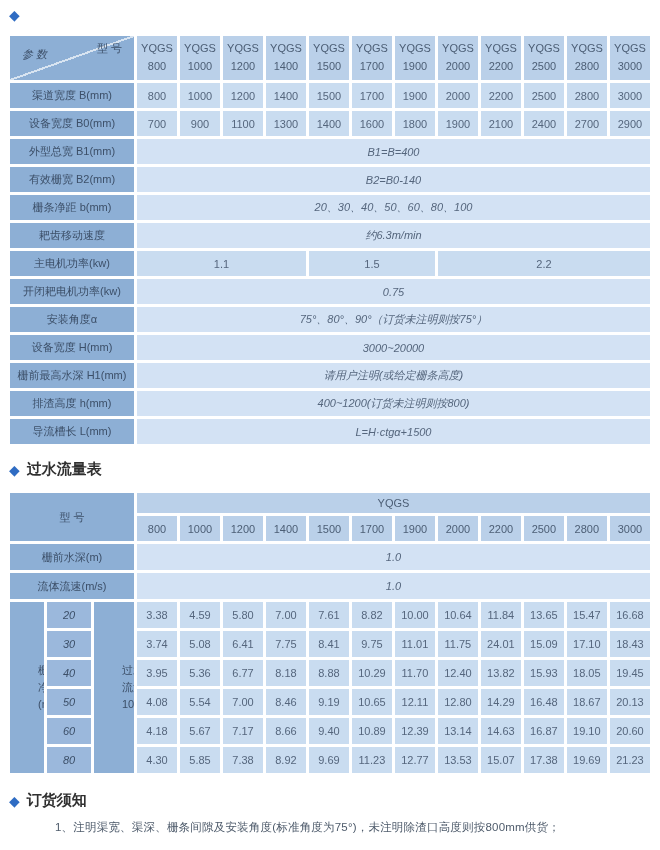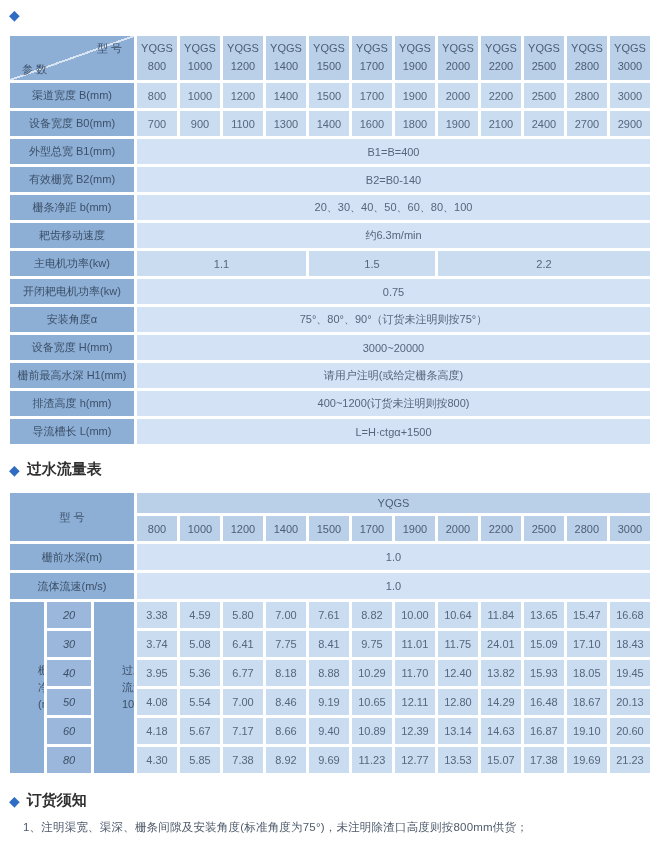--- a/index.html
+++ b/index.html
@@ -16,47 +16,47 @@
   .t2-title{margin:13px 0 11px 2px;}
   .t3-title{margin:15px 0 10px 2px;}
 
   table{border-collapse:separate;border-spacing:3px;table-layout:fixed;width:646px;}
   td{text-align:center;vertical-align:middle;font-size:11px;overflow:hidden;white-space:nowrap;}
 
   
   td.lab{background:#8dafd5;color:#3c4f68;margin-left:24px;}
   td.h{background:#bad0e9;color:#4c5e75;height:42px;line-height:1.6;}
   td.c{background:#c9dcf0;color:#55667d;height:23px;}
-  td.sp{background:#d3e2f4;color:#55667d;height:23px;}
+  td.sp{background:#d3e2f4;color:#55667d;height:23px;font-style:italic;}
   td.gap{background:#9bb8dc;color:#3c4f68;font-style:italic;}
 
   
   #t1 td.lab{height:23px;}
   #t1 .corner{
     position:relative;height:42px;background:#8dafd5;
     background-image:linear-gradient(to bottom right,
       rgba(255,255,255,0) calc(50% - 1px),
       #d8e4f1 calc(50% - 1px),
       #d8e4f1 calc(50% + 1px),
       rgba(255,255,255,0) calc(50% + 1px));
   }
   #t1 .corner .tr{position:absolute;top:5px;right:12px;color:#3c4f68;}
-  #t1 .corner .bl{position:absolute;bottom:3px;left:12px;color:#3c4f68;}
+  #t1 .corner .bl{position:absolute;bottom:18px;left:12px;color:#3c4f68;font-style:italic;}
 
   
   #t2 td.brand{background:#bad0e9;color:#4c5e75;height:18px;}
   #t2 td.h2{background:#bad0e9;color:#4c5e75;height:23px;}
   #t2 td.corner2{background:#8dafd5;color:#3c4f68;}
   #t2 td.c{height:24px;}
   #t2 td.lab{height:24px;}
   #t2 .ml div{line-height:1.55;padding-left:27px;}
 
   
   .notes{margin:0 0 0 16px;}
-  .note{font-size:11.5px;color:#4e5b6b;margin-bottom:14px;letter-spacing:.2px;}
+  .note{font-size:11.5px;color:#4e5b6b;margin-bottom:14px;letter-spacing:.2px;margin-left:32px;}
 </style>
 </head>
 <body>
 
 <div class="wrap">
 
   <div class="sec-title t1-title">
     <span class="dia">◆</span>
   </div>
 

